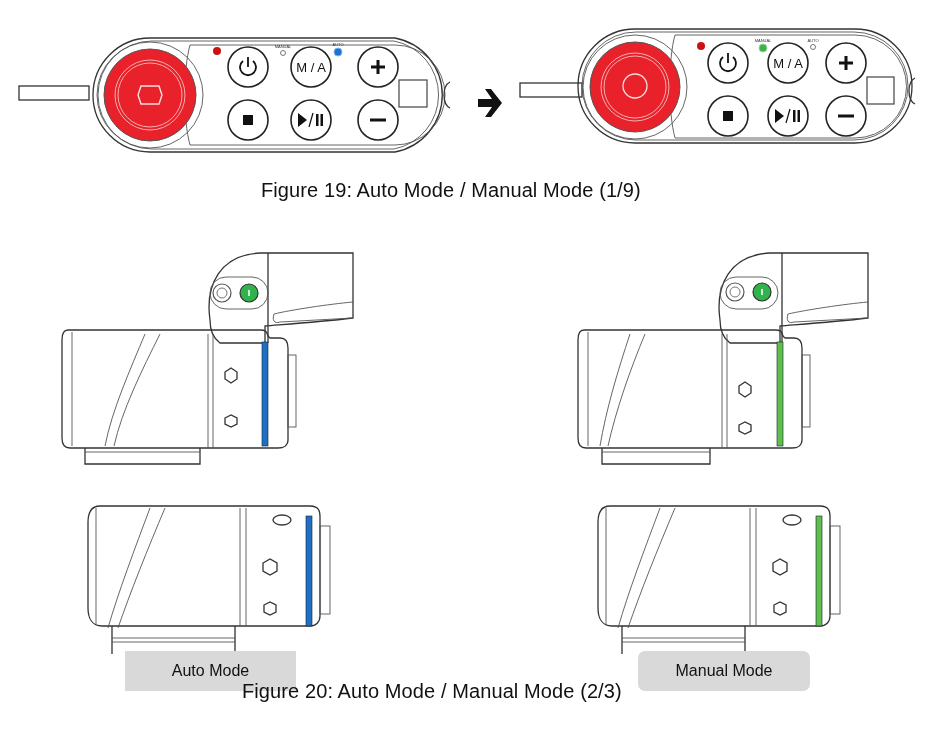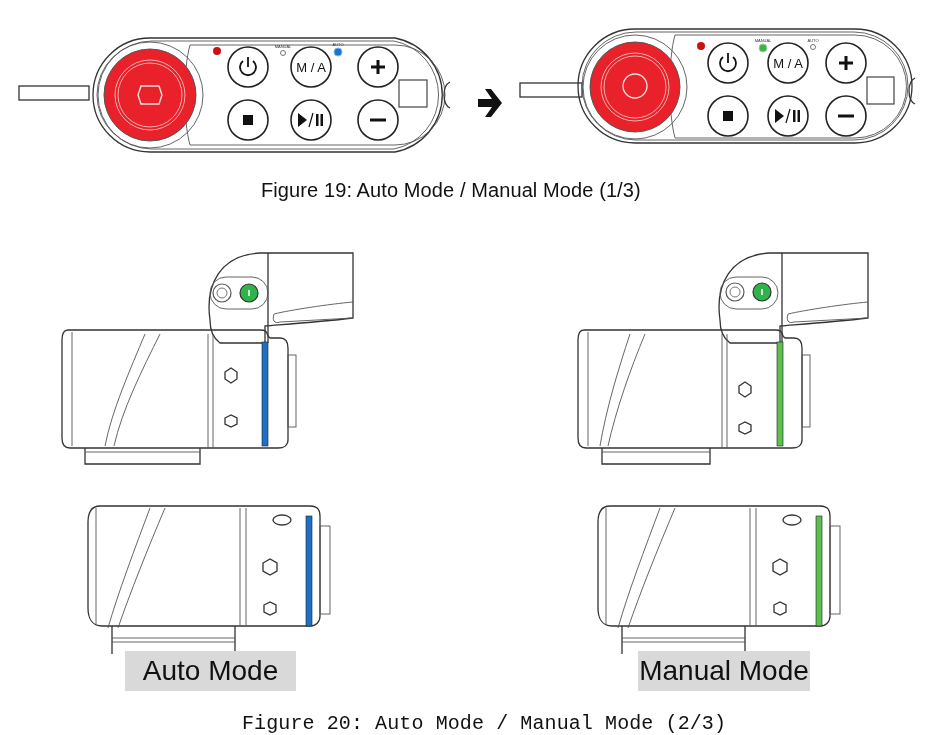--- a/index.html
+++ b/index.html
@@ -1,19 +1,19 @@
 <!DOCTYPE html>
 <html><head>
 <meta charset="utf-8">
 <style>
   html, body { margin: 0; padding: 0; background: #ffffff; }
   body { width: 928px; height: 735px; position: relative; overflow: hidden; font-family: "Liberation Sans", sans-serif; color: #111; }
   .abs { position: absolute; }
   .caption { position: absolute; font-size: 20px; color: #111; white-space: nowrap; letter-spacing: 0.1px; }
-  .mode-label { position: absolute; background: #d9d9d9; font-size: 28px; color: #111; display: flex; align-items: center; justify-content: center; }
+  .mode-label { position: absolute; background: #d9d9d9; font-size: 16px; color: #111; display: flex; align-items: center; justify-content: center; }
   svg { position: absolute; overflow: visible; }
   .line { fill: none; stroke: #333; stroke-width: 1.3; }
   .thin { fill: none; stroke: #555; stroke-width: 0.9; }
   .btn-ring { fill: #fff; stroke: #222; stroke-width: 1.6; }
 </style>
 </head>
 <body>
 
 <div class="abs" style="left:0;top:0;width:800px;height:215px;">
 
@@ -117,21 +117,21 @@
         <rect x="282.5" y="90" width="2.5" height="12" fill="#111"></rect>
     </g>
     <g>
       <circle class="btn-ring" cx="331" cy="96" r="20"></circle>
       <path d="M323 96 H339" stroke="#111" stroke-width="3"></path>
     </g>
     <rect x="352" y="57" width="27" height="27" fill="#fff" stroke="#444" stroke-width="1.2"></rect>
     <path d="M400 58 C392 62 392 80 400 84" class="line"></path>
   </svg>
 
-  <div class="caption" style="left:261px;top:179px;">Figure 19: Auto Mode / Manual Mode (1/3)</div>
+  <div class="caption" style="left:261px;top:179px;">Figure 19: Auto Mode / Manual Mode (1/9)</div>
 </div>
 
 <div class="abs" style="left:0;top:230px;width:928px;height:505px;">
 
   <svg width="320" height="230" style="left:50px;top:10px;" viewBox="0 0 320 230">
 
     <path class="line" fill="#fff" d="M160 80 C155 45 170 15 210 13 H303 V68 L303 78 C270 82 240 84 215 86 L215 103 L170 103 C163 98 160 90 160 80 Z"></path>
     <line class="line" x1="218" y1="13" x2="218" y2="103"></line>
     <path class="thin" d="M224 74 C240 70 280 64 303 62 M224 74 C222 80 224 84 230 82 L303 78"></path>
     <rect class="thin" x="160" y="37" width="58" height="32" rx="16"></rect>
@@ -201,16 +201,16 @@
     <rect class="thin" x="240" y="28" width="10" height="88"></rect>
     <ellipse class="line" cx="202" cy="22" rx="9" ry="5"></ellipse>
     <polygon points="183,65 190,61 197,65 197,73 190,77 183,73" class="line"></polygon>
     <polygon points="184,107 190,104 196,107 196,114 190,117 184,114" class="line"></polygon>
     <path class="line" d="M32 128 V156 M155 128 V156"></path>
     <line class="thin" x1="32" y1="140" x2="155" y2="140"></line>
     <line class="thin" x1="32" y1="144" x2="155" y2="144"></line>
   </svg>
 
   <div class="mode-label" style="left:125px;top:421px;width:171px;height:40px;">Auto Mode</div>
-  <div class="mode-label" style="left:638px;top:421px;width:172px;height:40px;">Manual Mode</div>
-
-  <div class="caption" style="left:242px;top:482px;font-family:Liberation Mono, monospace;">Figure 20: Auto Mode / Manual Mode (2/3)</div>
+  <div class="mode-label" style="left:638px;top:421px;width:172px;height:40px;border-radius:7px;">Manual Mode</div>
+
+  <div class="caption" style="left:242px;top:450px;">Figure 20: Auto Mode / Manual Mode (2/3)</div>
 </div>
 
 </body></html>

